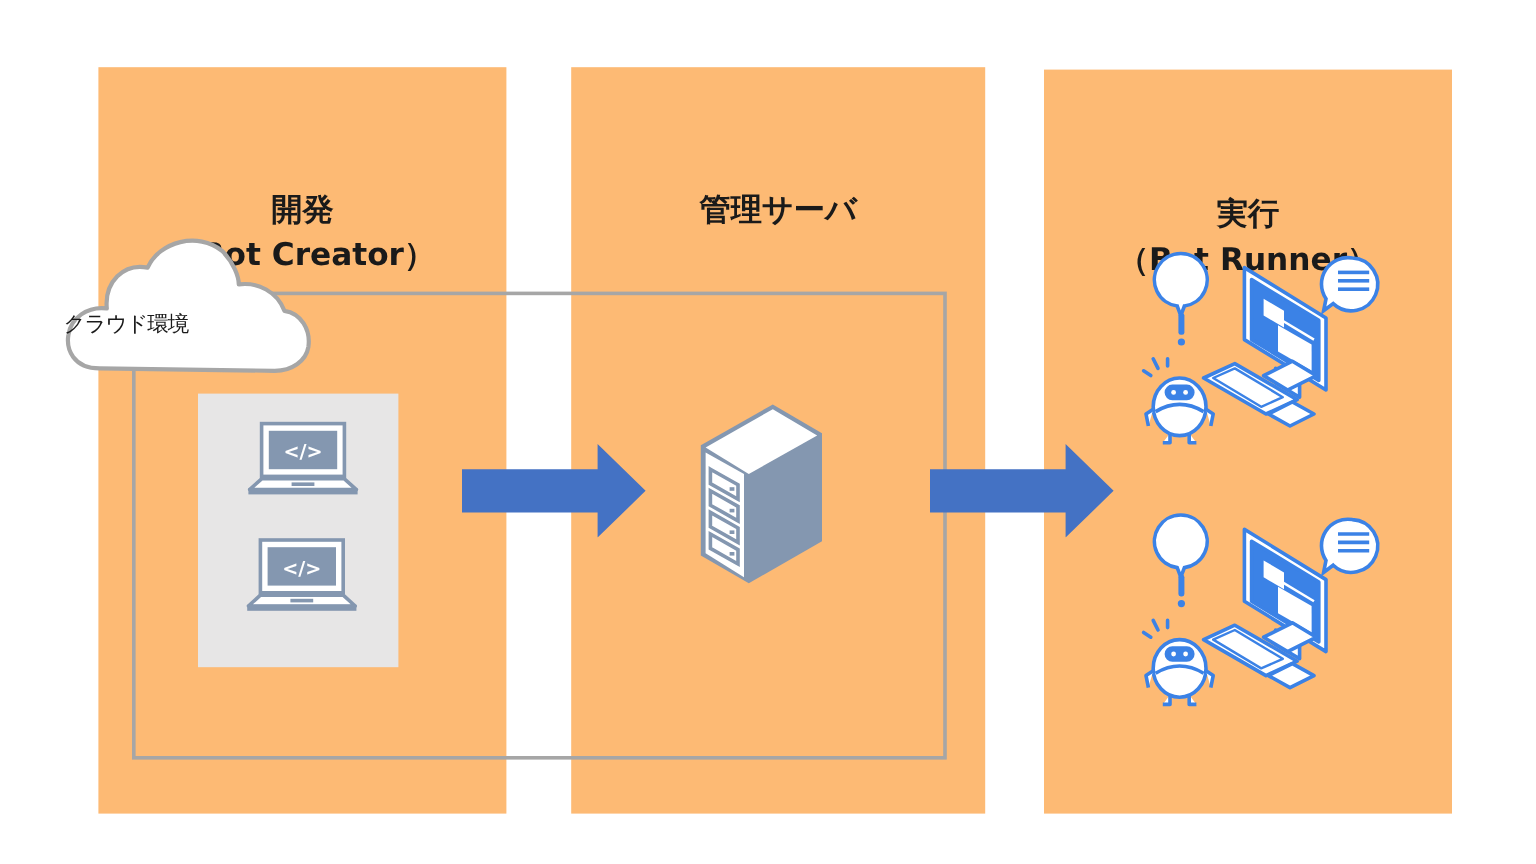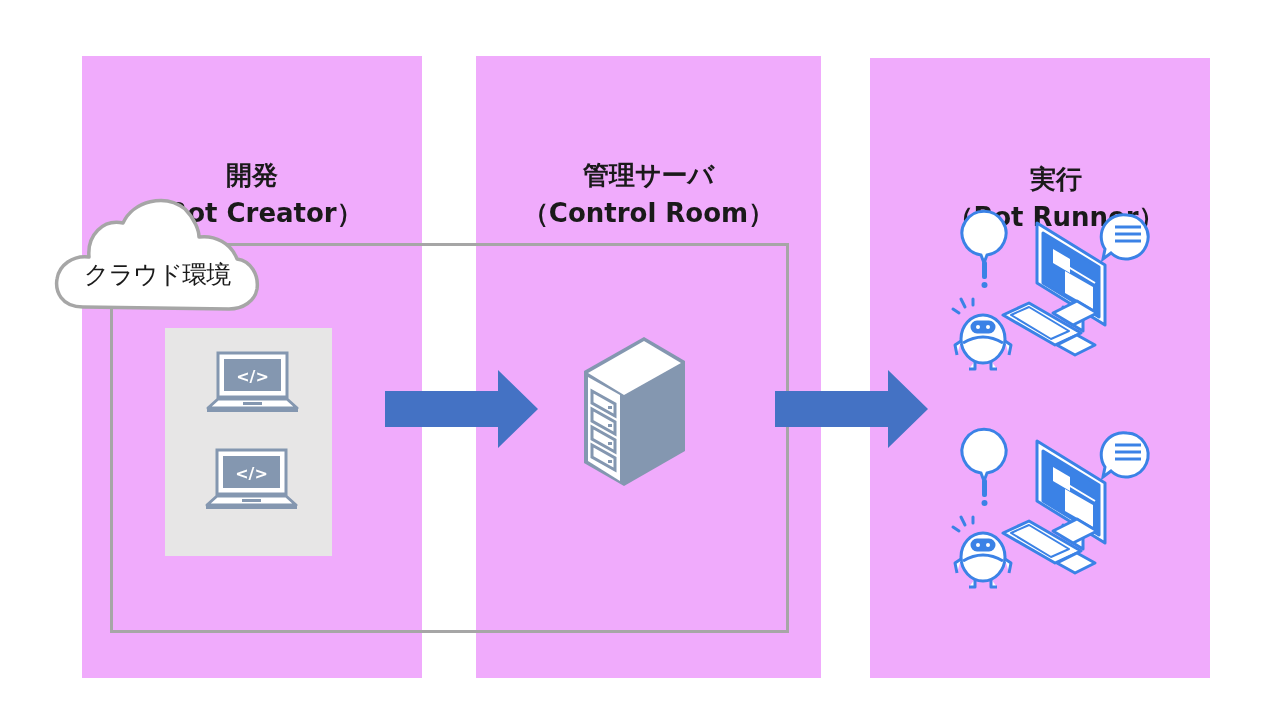--- a/index.html
+++ b/index.html
@@ -1,48 +1,47 @@
 <!DOCTYPE html>
 <html><head>
 <meta charset="utf-8">
 <style>
   html, body { margin:0; padding:0; }
   body { width:1280px; height:720px; background:#ffffff; position:relative; overflow:hidden;
          font-family:"DejaVu Sans","Liberation Sans",sans-serif; }
-  .panel { position:absolute; background:#f0abfc; }
+  .panel { position:absolute; background:#fdba74; }
   #p1 { left:82px; top:56px; width:340px; height:622px; }
   #p2 { left:476px; top:56px; width:345px; height:622px; }
   #p3 { left:870px; top:58px; width:340px; height:620px; }
   .title { position:absolute; left:0; width:100%; text-align:center; color:#1a1a1a;
            font-weight:bold; font-size:26px; line-height:38px; }
   .title .l1 { display:block; }
   .title .l2 { display:block; }
   #p1 .title, #p2 .title { top:100px; }
-  #p3 .title { top:102px;padding-left:16px; }
+  #p3 .title { top:102px; }
   .abs { position:absolute; }
   #cloud-box { position:absolute; left:110px; top:243px; width:673px; height:384px;
                border:3px solid #a6a6a6; }
   #dev-bg { position:absolute; left:165px; top:328px; width:167px; height:228px; background:#e7e6e6; }
   #cloud { position:absolute; left:53px; top:195px; width:208px; height:120px; }
-  #cloud-label { position:absolute; left:53px; top:258px; width:208px; text-align:center;
-                 font-size:25px; color:#1a1a1a; font-family:"DejaVu Sans",sans-serif; letter-spacing:-1px; }
+  #cloud-label { position:absolute; left:53px; top:258px; width:208px; text-align:left;
+                 font-size:18px; color:#1a1a1a; font-family:"DejaVu Sans",sans-serif; letter-spacing:-1px; }
 </style>
 </head>
 <body>
 
 <div class="panel" id="p1">
   <div class="title">
     <span class="l1">開発</span>
     <span class="l2">（Bot Creator）</span>
   </div>
 </div>
 <div class="panel" id="p2">
   <div class="title">
     <span class="l1">管理サーバ</span>
-    <span class="l2">（Control Room）</span>
   </div>
 </div>
 <div class="panel" id="p3">
   <div class="title">
     <span class="l1">実行</span>
     <span class="l2">（Bot Runner）</span>
   </div>
 </div>
 
 <div id="cloud-box"></div>

